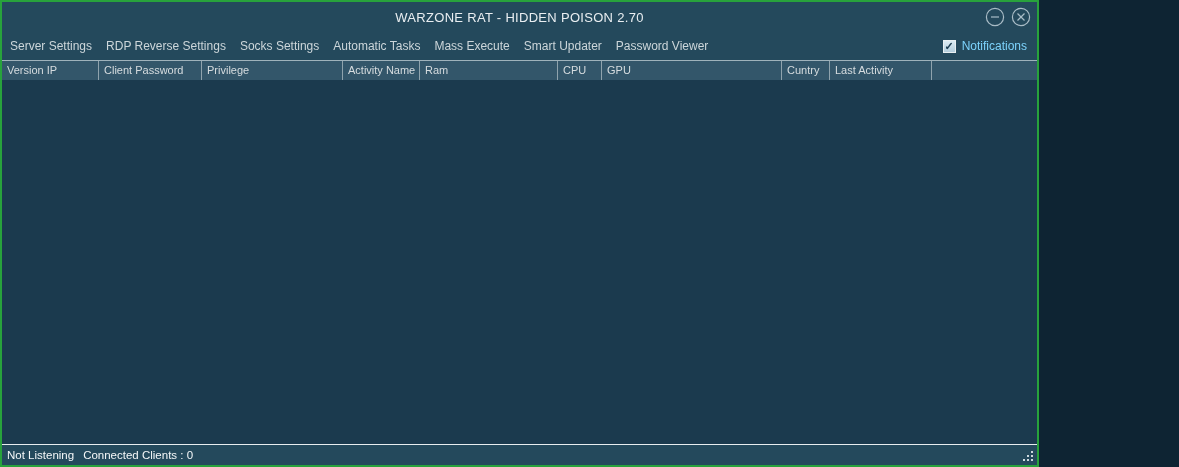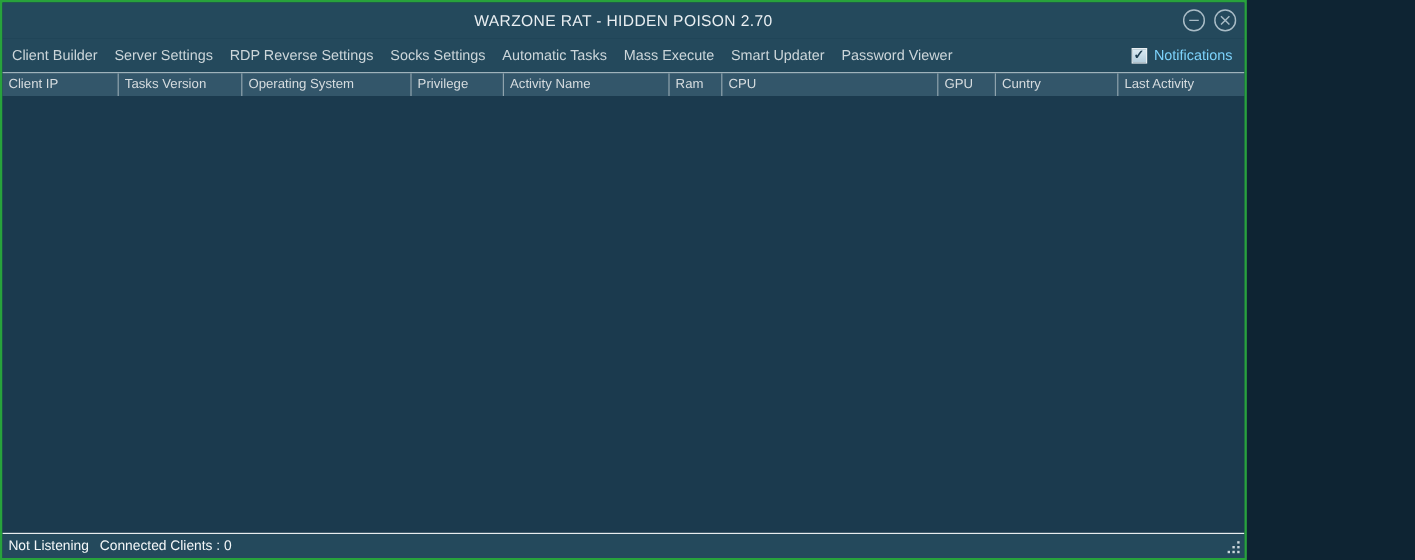--- a/index.html
+++ b/index.html
@@ -140,41 +140,39 @@
         <svg width="20" height="20" viewBox="0 0 20 20">
           <circle cx="10" cy="10" r="8.6" fill="none" stroke="#a9bcc6" stroke-width="1.2"></circle>
           <line x1="6.5" y1="6.5" x2="13.5" y2="13.5" stroke="#a9bcc6" stroke-width="1.2"></line>
           <line x1="13.5" y1="6.5" x2="6.5" y2="13.5" stroke="#a9bcc6" stroke-width="1.2"></line>
         </svg>
       </button>
     </div>
   </div>
 
   <div class="menubar">
-    <span class="menu-item">Client Builder</span>
     <span class="menu-item">Server Settings</span>
     <span class="menu-item">RDP Reverse Settings</span>
     <span class="menu-item">Socks Settings</span>
     <span class="menu-item">Automatic Tasks</span>
     <span class="menu-item">Mass Execute</span>
     <span class="menu-item">Smart Updater</span>
     <span class="menu-item">Password Viewer</span>
 
     <div class="notifications">
       <span class="checkbox">
         <span>✓</span>
       </span>
       <span class="notif-label">Notifications</span>
     </div>
   </div>
 
   <div class="header">
-    <div class="hcell">Client IP</div>
-    <div class="hcell">Tasks Version</div>
-    <div class="hcell">Operating System</div>
+    <div class="hcell">Version IP</div>
+    <div class="hcell">Client Password</div>
     <div class="hcell">Privilege</div>
     <div class="hcell">Activity Name</div>
     <div class="hcell">Ram</div>
     <div class="hcell">CPU</div>
     <div class="hcell">GPU</div>
     <div class="hcell">Cuntry</div>
     <div class="hcell">Last Activity</div>
   </div>
 
   <div class="list-body"></div>

